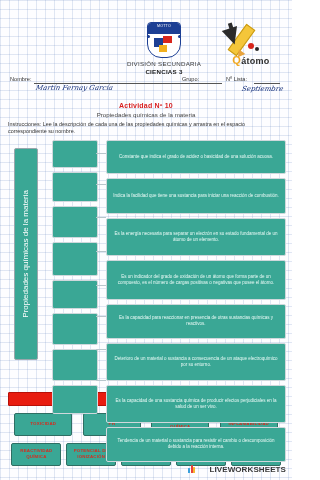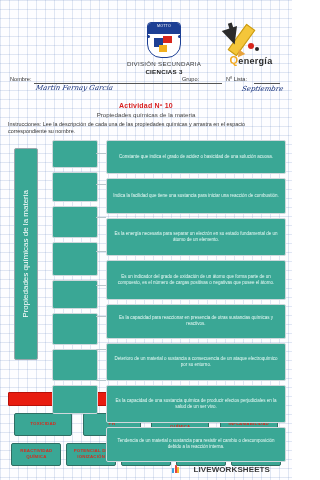--- a/index.html
+++ b/index.html
@@ -109,21 +109,21 @@
     background:#3aa795;border:1.3px solid #2e6e63;border-radius:2px;
     color:#d62b1f;font-size:4.4px;font-weight:bold;letter-spacing:.2px;
     text-align:center;line-height:6px;
     display:flex;align-items:center;justify-content:center;
     padding:3px 2px;min-height:15px;
   }
   .r1 .chip{width:52px;}
   .r2 .chip{width:44px;}
 
   
-  .footer{position:absolute;right:16px;bottom:6px;display:flex;align-items:flex-start;gap:14px;}
+  .footer{position:absolute;right:0;bottom:6px;display:flex;align-items:flex-start;gap:14px;}
   .lw-mark{display:flex;align-items:flex-end;gap:.8px;height:8px;}
   .lw-mark i{display:block;width:2px;border-radius:.5px;}
   .lw-mark i:nth-child(1){height:5px;background:#3aa0dc;}
   .lw-mark i:nth-child(2){height:8px;background:#e8413a;}
   .lw-mark i:nth-child(3){height:6px;background:#f4b731;}
   .lw-text{font-size:8px;font-weight:bold;color:#3a3a3a;letter-spacing:.1px;}
 </style>
 </head>
 <body>
 
@@ -146,21 +146,21 @@
         <div class="school-line b">CIENCIAS 3</div>
       </div>
 
       <div class="quimica">
         <div class="pencil"></div>
         <div class="pencil-tip"></div>
         <div class="flask"></div>
         <div class="flask-neck"></div>
         <div class="drop"></div>
         <div class="drop2"></div>
-        <div class="q-word"><span class="q-cap">Q</span><span>energía</span></div>
+        <div class="q-word"><span class="q-cap">Q</span><span>átomo</span></div>
       </div>
     </div>
 
     <div class="namerow">
       <div class="lbl" style="left:4px;top:2px;">Nombre:</div>
       <div class="rule" style="left:28px;top:9px;width:186px;"></div>
       <div class="hand" style="left:30px;top:10px;">Martín Fernay García</div>
 
       <div class="lbl" style="left:176px;top:2px;">Grupo:</div>
       <div class="rule" style="left:196px;top:9px;width:20px;"></div>

